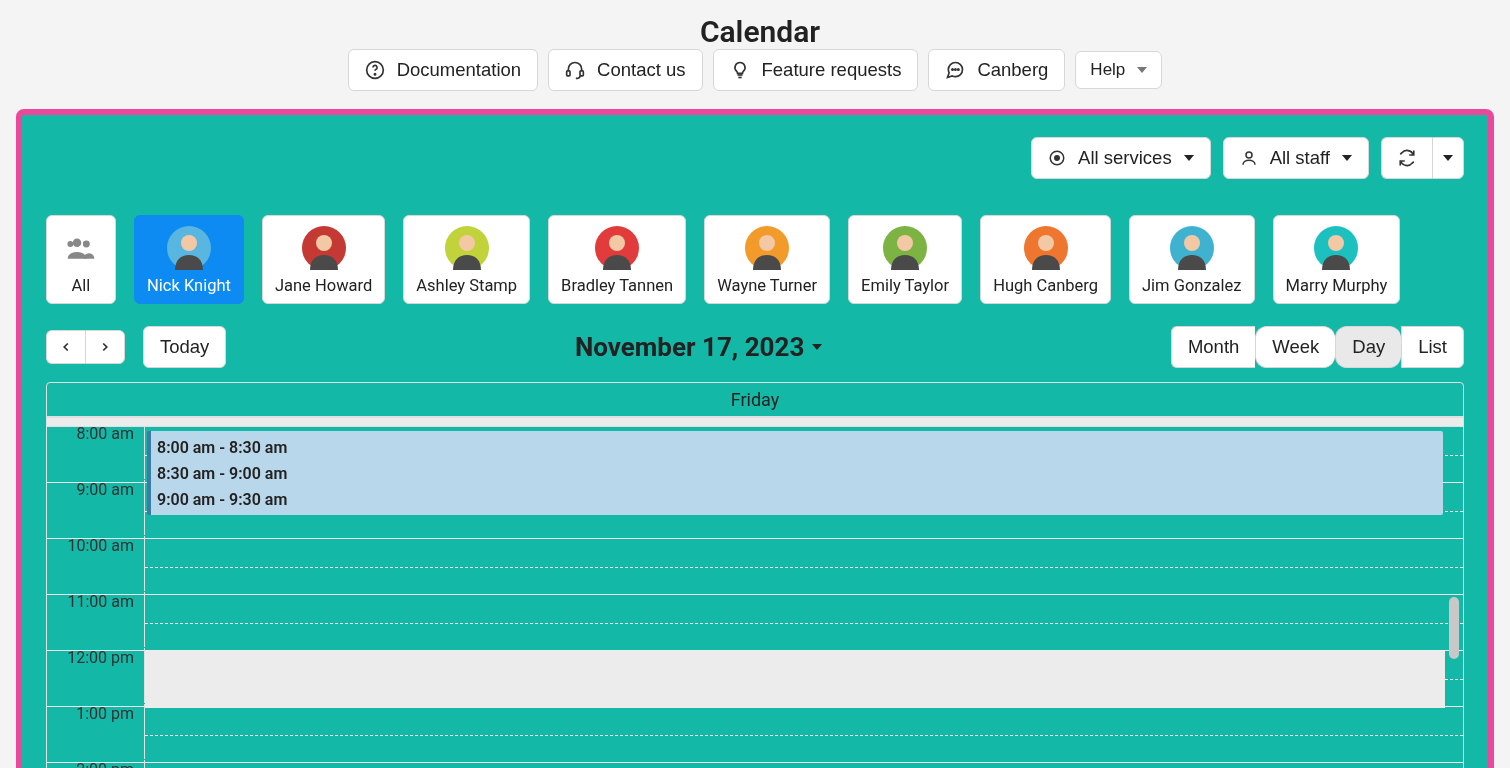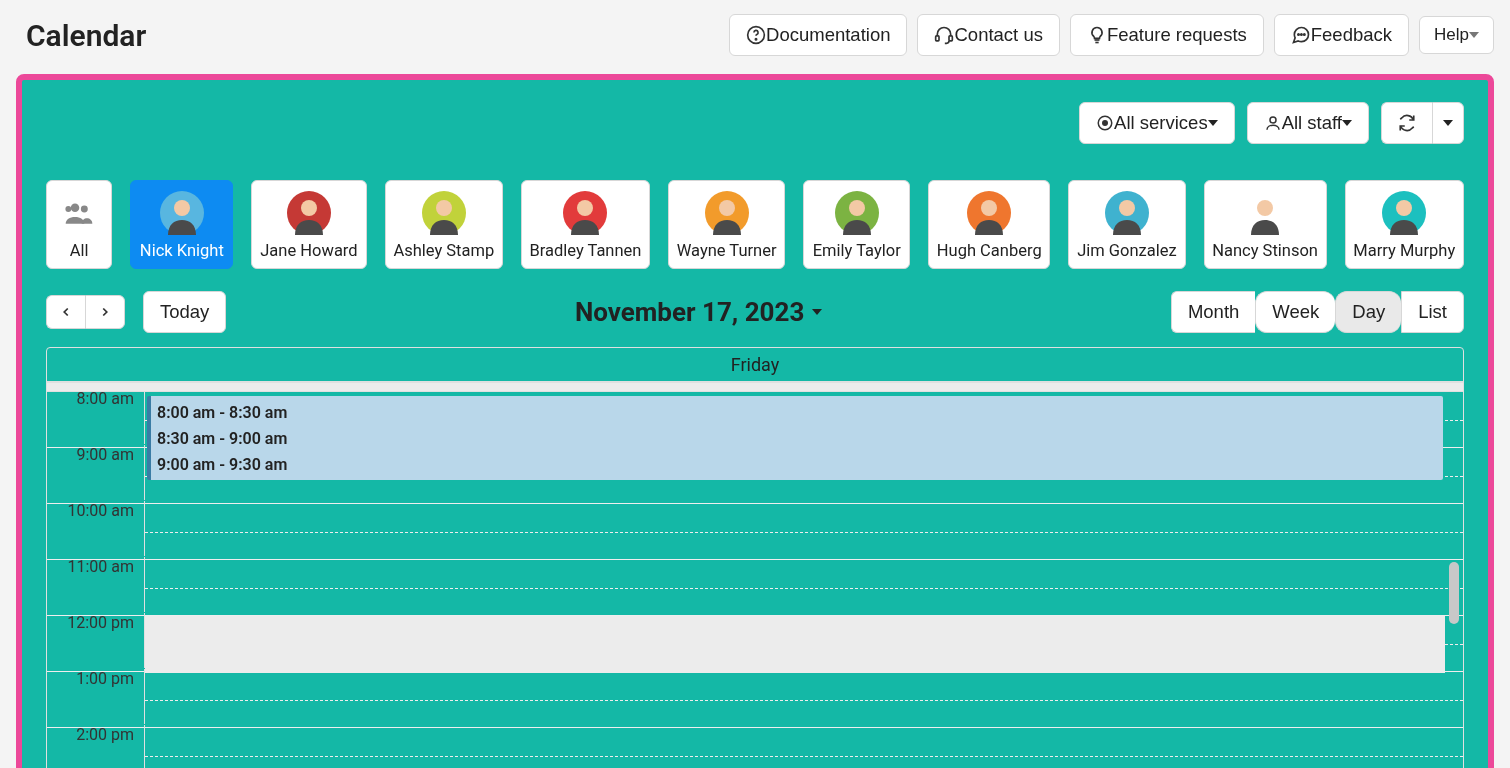--- a/index.html
+++ b/index.html
@@ -8,35 +8,36 @@
     background: #f4f4f4;
     color: #222;
     padding: 14px 16px;
     width: 1510px;
   }
   .top-bar {
     display: flex;
     align-items: center;
     justify-content: space-between;
     margin-bottom: 18px;
+    flex-direction: column;
   }
   .page-title {
     font-size: 30px;
     font-weight: 600;
     margin-left: 10px;
   }
   .top-actions {
     display: flex;
     gap: 10px;
     align-items: center;
   }
   .btn {
     display: inline-flex;
     align-items: center;
-    gap: 0;
+    gap: 12px;
     background: #fff;
     border: 1px solid #d7d7d7;
     border-radius: 6px;
     padding: 9px 16px;
     font-size: 18.5px;
     cursor: pointer;
     color: #222;
   }
   .btn-sm {
     padding: 8px 14px;
@@ -202,21 +203,21 @@
     </button>
     <button class="btn">
       <span class="icon">
         <svg width="20" height="20" viewBox="0 0 24 24" fill="none" stroke="#333" stroke-width="2">
             <path d="M21 11.5a8.38 8.38 0 0 1-8.5 8.5 8.5 8.5 0 0 1-3.9-.95L3 21l1.95-5.6A8.38 8.38 0 0 1 4 11.5 8.5 8.5 0 0 1 12.5 3 8.38 8.38 0 0 1 21 11.5z"></path>
             <circle cx="9" cy="11.5" r="0.8" fill="#333"></circle>
             <circle cx="12.5" cy="11.5" r="0.8" fill="#333"></circle>
             <circle cx="16" cy="11.5" r="0.8" fill="#333"></circle>
           </svg>
       </span>
-      <span>Feedback</span>
+      <span>Canberg</span>
     </button>
     <button class="btn btn-sm">
       <span>Help</span>
       <span class="caret-down light"></span>
     </button>
   </div>
 </div>
 
 <div class="main-card">
 
@@ -337,29 +338,20 @@
       <div class="staff-card">
         <div class="avatar" style="background: rgb(63, 178, 207);">
           <svg width="44" height="44" viewBox="0 0 44 44">
             <circle cx="22" cy="17" r="8" fill="#f3c9a5"></circle>
             <path d="M8 44c0-10 6-15 14-15s14 5 14 15z" fill="#4a4a4a"></path>
           </svg>
         </div>
         <div class="staff-name">Jim Gonzalez</div>
       </div>
       <div class="staff-card">
-        <div class="avatar" style="background: rgb(255, 255, 255);">
-          <svg width="44" height="44" viewBox="0 0 44 44">
-            <circle cx="22" cy="17" r="8" fill="#f3c9a5"></circle>
-            <path d="M8 44c0-10 6-15 14-15s14 5 14 15z" fill="#4a4a4a"></path>
-          </svg>
-        </div>
-        <div class="staff-name">Nancy Stinson</div>
-      </div>
-      <div class="staff-card">
         <div class="avatar" style="background: rgb(28, 192, 191);">
           <svg width="44" height="44" viewBox="0 0 44 44">
             <circle cx="22" cy="17" r="8" fill="#f3c9a5"></circle>
             <path d="M8 44c0-10 6-15 14-15s14 5 14 15z" fill="#4a4a4a"></path>
           </svg>
         </div>
         <div class="staff-name">Marry Murphy</div>
       </div>
     </div>
 

